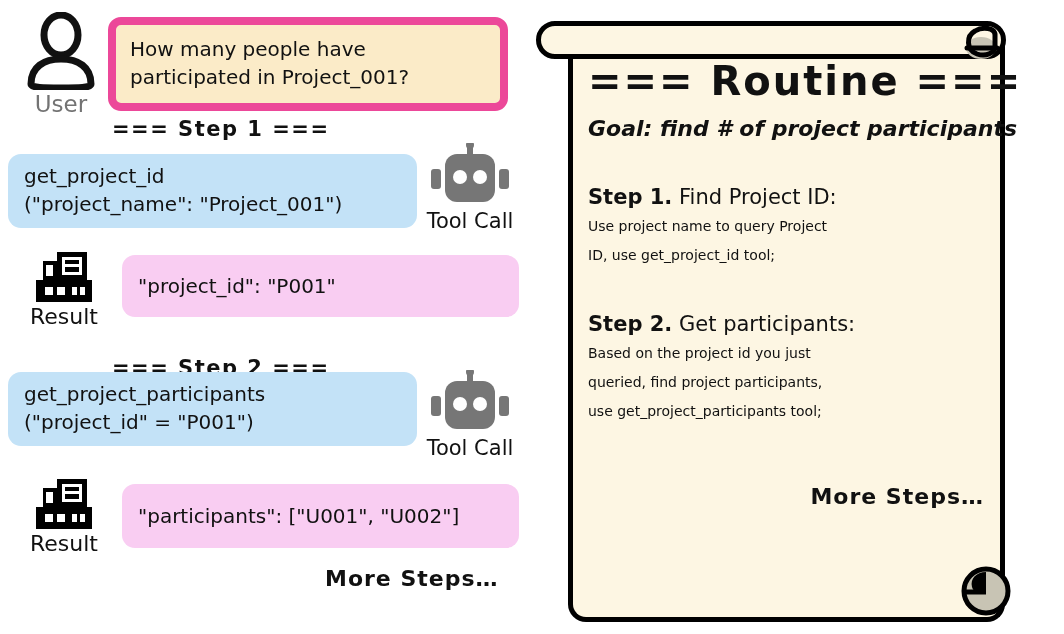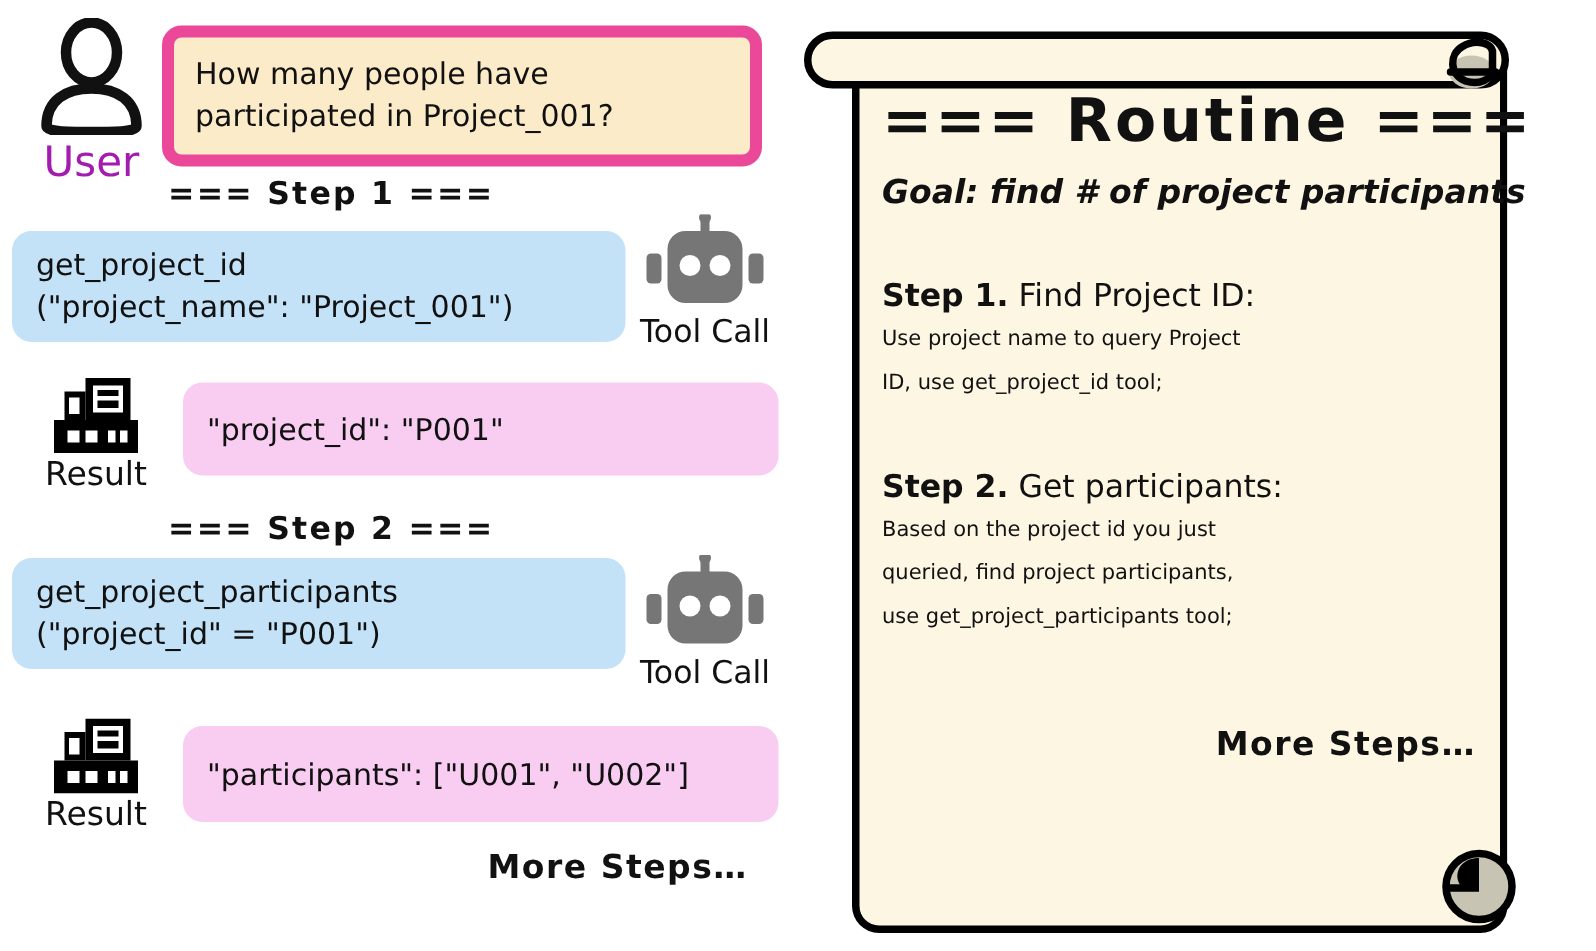--- a/index.html
+++ b/index.html
@@ -26,23 +26,23 @@
   
   #user-block {
     position: absolute;
     left: 14px; top: 12px;
     width: 94px;
     text-align: center;
   }
   .avatar-svg { display: block; margin: 0 auto; }
   .actor-label {
     font-family: "DejaVu Sans", sans-serif;
-    font-size: 28px;
+    font-size: 23px;
     letter-spacing: 0px;
-    color: #a21caf;
+    color: #737373;
     margin-top: 1px;
   }
 
   
   #user-bubble {
     position: absolute;
     left: 108px; top: 17px;
     width: 400px;
     box-sizing: border-box;
     background: #FBEBC8;
@@ -60,21 +60,21 @@
   
   .step-divider {
     position: absolute;
     font-size: 21px;
     font-weight: bold;
     color: #111111;
     letter-spacing: 1.5px;
     white-space: nowrap;
   }
   #step-1-divider { left: 112px; top: 117px; }
-  #step-2-divider { left: 112px; top: 340px; }
+  #step-2-divider { left: 112px; top: 356px; }
 
   
   .toolcall-bubble {
     position: absolute;
     background: #C3E2F7;
     border-radius: 13px;
     padding: 8px 16px 10px 16px;
     box-sizing: border-box;
   }
   .toolcall-bubble .line {

